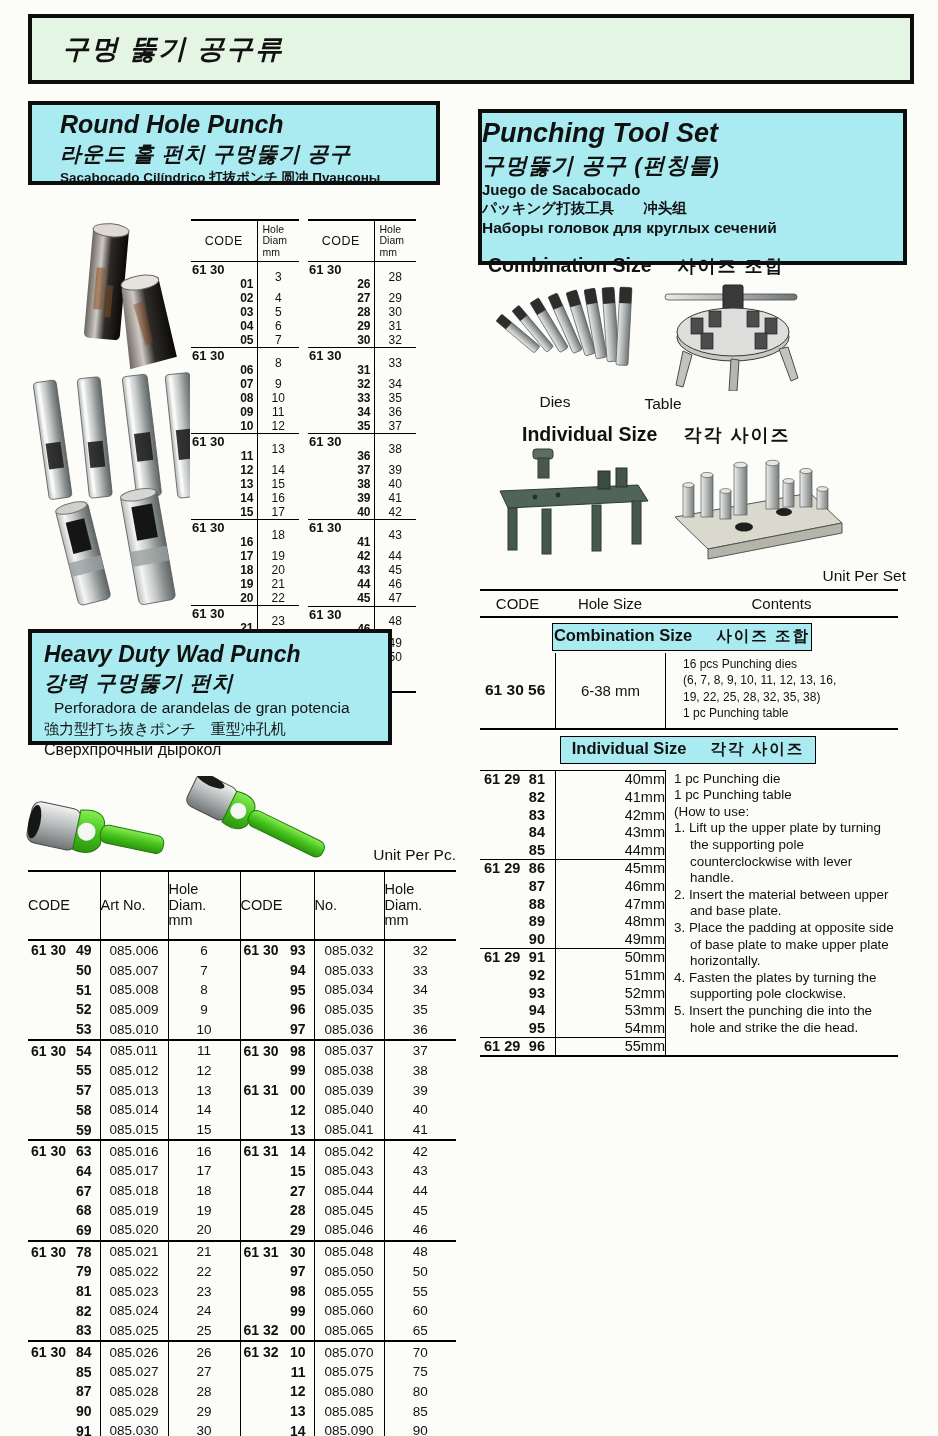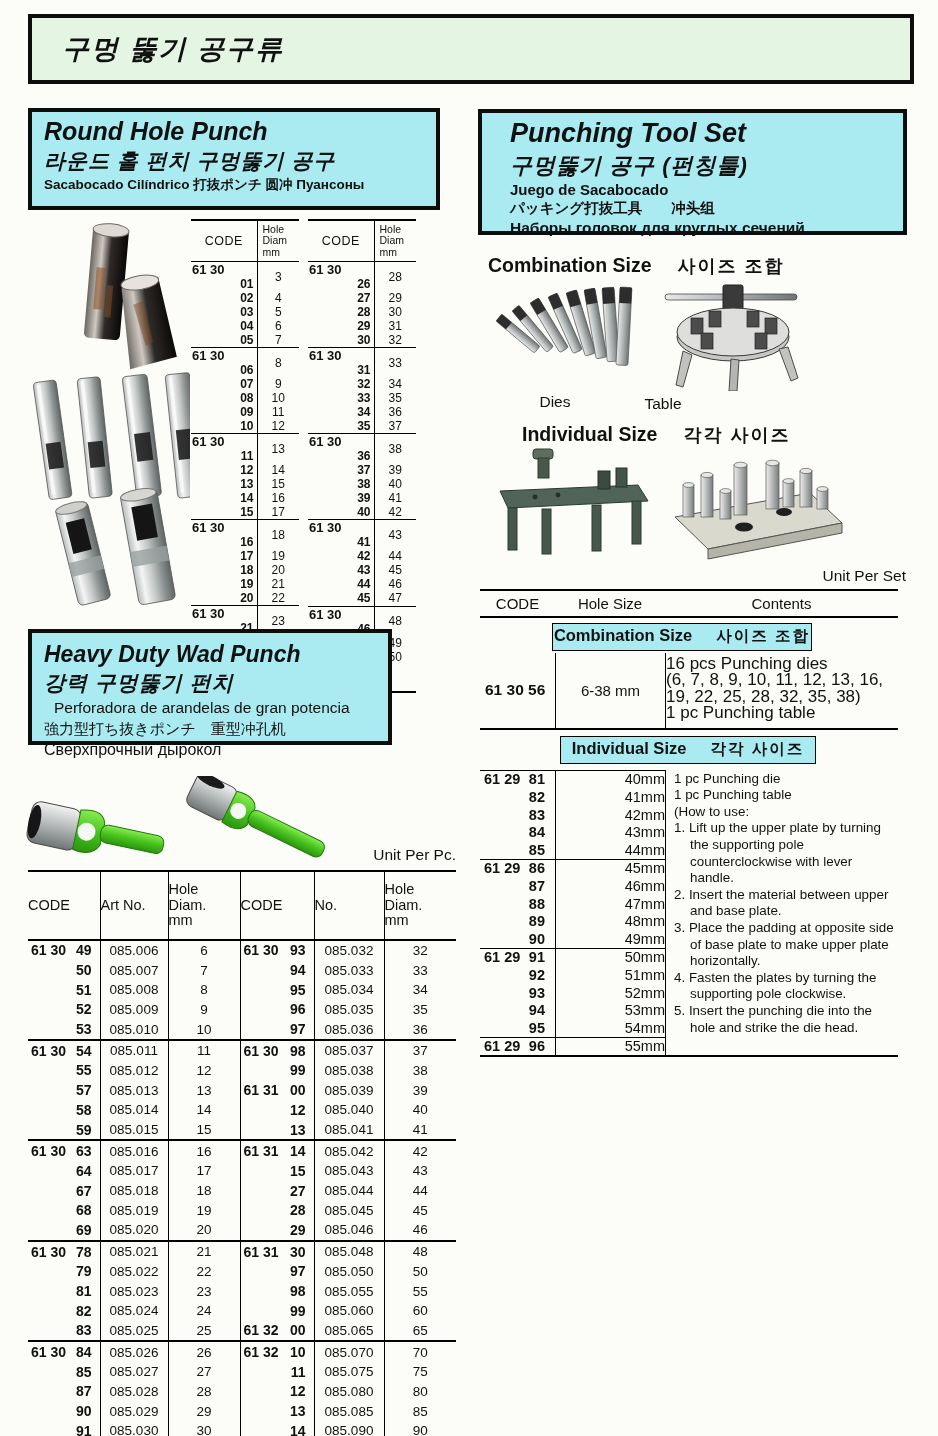--- a/index.html
+++ b/index.html
@@ -12,33 +12,33 @@
     display:flex;align-items:center;padding-left:30px;gap:46px;}
   .banner .t-en{font-style:italic;font-weight:bold;font-size:31px;letter-spacing:.5px;}
   .banner .t-ko{font-style:italic;font-weight:bold;font-size:27px;letter-spacing:2px;}
 
   
   .secbox{position:absolute;background:var(--section-bg,#a9ebf0);border:4px solid #0d0d0d;box-sizing:border-box;}
   .secbox .l-en{font-style:italic;font-weight:bold;}
   .secbox .l-ko{font-style:italic;font-weight:bold;}
   .secbox div{white-space:nowrap;}
 
-  #round-box{left:28px;top:108px;width:412px;height:102px;padding:4px 12px;}
+  #round-box{left:28px;top:101px;width:412px;height:84px;padding:4px 28px;}
   #round-box .l-en{font-size:25px;line-height:31px;}
   #round-box .l-ko{font-size:21px;line-height:27px;letter-spacing:1px;}
   #round-box .l-multi{font-size:13.5px;font-weight:bold;line-height:18px;margin-top:2px;}
 
   #heavy-box{left:28px;top:629px;width:364px;height:116px;padding:6px 12px;}
   #heavy-box .l-en{font-size:23px;line-height:30px;}
   #heavy-box .l-ko{font-size:21px;line-height:28px;letter-spacing:1px;}
   #heavy-box .l-es{font-size:15.5px;line-height:21px;margin-left:10px;}
   #heavy-box .l-ja{font-size:15px;line-height:21px;}
   #heavy-box .l-ru{font-size:16px;line-height:22px;}
 
-  #set-box{left:478px;top:109px;width:429px;height:126px;padding:3px 28px;}
+  #set-box{left:478px;top:109px;width:429px;height:156px;padding:3px 0;}
   #set-box .l-en{font-size:27px;line-height:35px;}
   #set-box .l-ko{font-size:22px;line-height:29px;letter-spacing:1px;}
   #set-box .l-es{font-size:15px;line-height:19px;font-weight:bold;}
   #set-box .l-ja{font-size:14.5px;line-height:19px;font-weight:bold;}
   #set-box .l-ru{font-size:15.5px;line-height:20px;font-weight:bold;}
 
   .pre{white-space:pre-line;}
 
   
   #round-tables{position:absolute;left:191px;top:219px;display:flex;gap:9px;}
@@ -83,21 +83,21 @@
   .st-header div{text-align:center;font-size:15px;padding:4px 0;}
   .band{background:var(--section-bg,#a9ebf0);border:1.5px solid #000;text-align:center;padding:2px 0 3px;
     display:flex;justify-content:center;align-items:baseline;gap:24px;box-sizing:border-box;}
   .band .b-en{font-weight:bold;font-size:16.5px;}
   .band .b-ko{font-weight:bold;font-size:15.5px;letter-spacing:2px;}
   #comb-band{margin:5px 0 0 72px;width:260px;}
   #ind-band{margin:6px 0 0 80px;width:256px;}
   .comb-row{display:grid;grid-template-columns:75px 110px 233px;border-bottom:2px solid #000;margin-top:2px;}
   .comb-row .cr-code{display:flex;align-items:center;padding-left:5px;font-weight:bold;font-size:15.5px;}
   .comb-row .cr-hole{display:flex;align-items:center;justify-content:center;font-size:15px;border-left:1.5px solid #000;}
-  .comb-row .cr-contents{font-size:17px;line-height:16.4px;padding:3px 2px 6px 0;border-left:1.5px solid #000;}
+  .comb-row .cr-contents{font-size:12px;line-height:16.4px;padding:3px 2px 6px 17px;border-left:1.5px solid #000;}
   .ind-area{display:flex;border-bottom:2.5px solid #000;margin-top:6px;}
   .ind-left{position:relative;width:185px;}
   .ind-left .vline{position:absolute;left:75px;top:0;bottom:0;border-left:1.5px solid #000;}
   table.it{border-collapse:collapse;table-layout:fixed;width:185px;}
   table.it tbody{border-top:1.5px solid #000;}
   table.it tbody:first-child{border-top:none;}
   table.it td{padding:0;overflow:hidden;height:17.6px;vertical-align:middle;}
   .it-code .code-prefix{float:left;font-weight:bold;font-size:14.5px;padding-left:4px;}
   .it-code .code-suffix{float:right;font-weight:bold;font-size:14.5px;padding-right:10px;}
   table.it .it-size{text-align:right;font-size:14.5px;}

